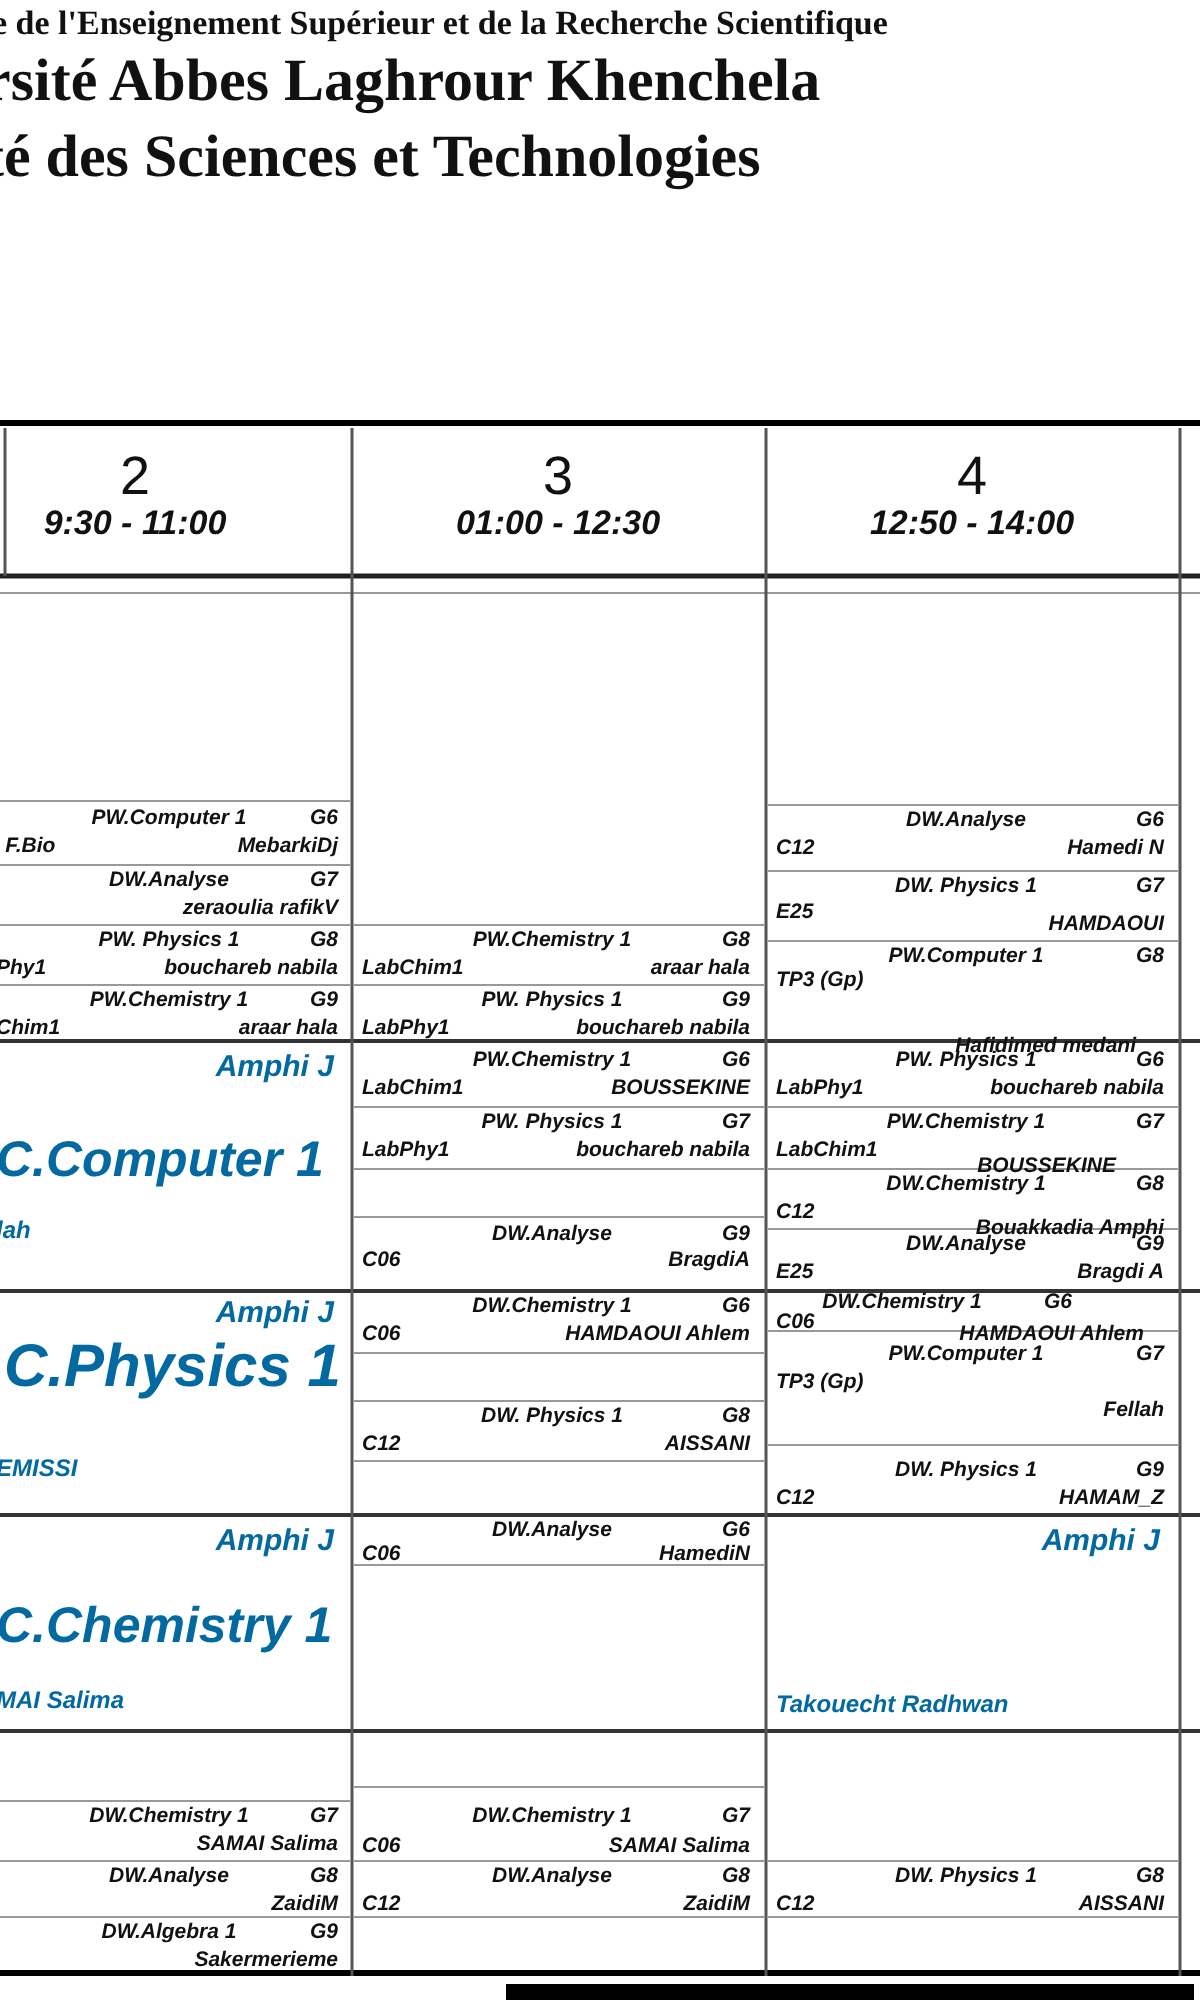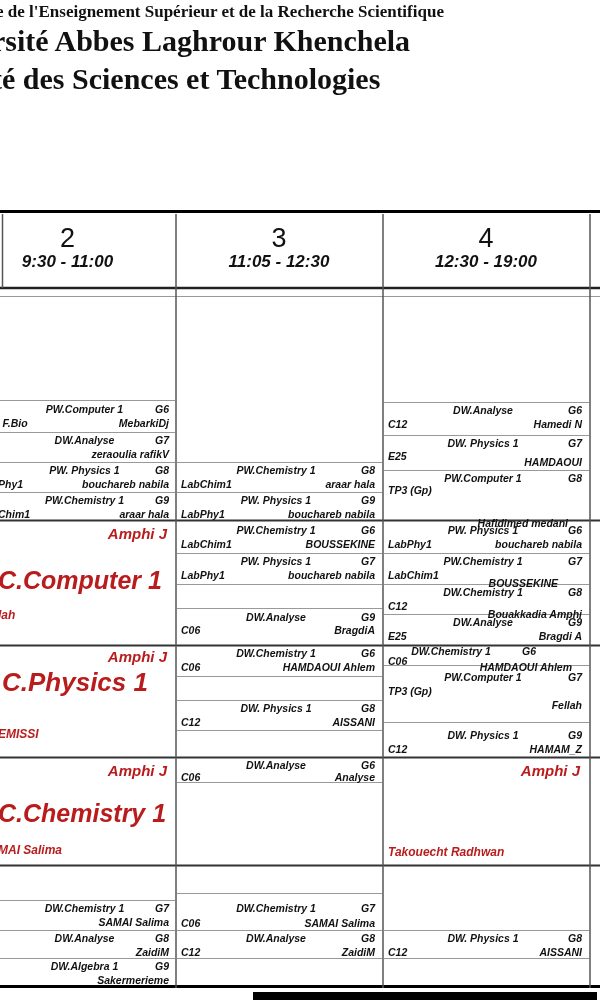--- a/index.html
+++ b/index.html
@@ -11,21 +11,21 @@
        font-family:"Liberation Sans",sans-serif;font-size:34px;color:#111}
   .hd{position:absolute;top:215px;height:72px;text-align:center;font-family:"Liberation Sans",sans-serif;color:#111}
   .hd .n{display:block;font-size:27px;margin-top:9px;line-height:28px}
   .hd .tm{display:block;font-size:17px;font-weight:bold;font-style:italic;line-height:20px}
   .sc{position:absolute;font-family:"Liberation Sans",sans-serif;font-weight:bold;font-style:italic;
       font-size:10.5px;line-height:1;color:#111}
   .sc .c{position:absolute;left:10px;right:16px;top:3px;text-align:center;white-space:nowrap}
   .sc .g{position:absolute;right:6px;top:3px}
   .sc .r{position:absolute;left:4px;top:17px;white-space:nowrap}
   .sc .t{position:absolute;right:6px;top:17px;white-space:nowrap}
-  .lc{position:absolute;font-family:"Liberation Sans",sans-serif;font-weight:bold;font-style:italic;color:#b91c1c}
+  .lc{position:absolute;font-family:"Liberation Sans",sans-serif;font-weight:bold;font-style:italic;color:#0369a1}
   .lc .am{position:absolute;right:8px;top:4px;font-size:15px;white-space:nowrap}
   .lc .lt{position:absolute;font-size:25px;white-space:nowrap}
   .lc .tch{position:absolute;font-size:12px;white-space:nowrap}
   .grid{position:absolute;left:0;top:0}
   .botbar{position:absolute;left:253px;top:992px;width:344px;height:8px;background:#000}
 </style>
 </head>
 <body>
 
 <div id="page">
@@ -78,25 +78,25 @@
     <line x1="384" y1="930.5" x2="589" y2="930.5" stroke="#999" stroke-width="1"></line>
     <line x1="384" y1="958.5" x2="589" y2="958.5" stroke="#999" stroke-width="1"></line>
   </svg>
 
   <div class="hd" style="left:-40px;width:215px">
     <span class="n">2</span>
     <span class="tm">9:30 - 11:00</span>
   </div>
   <div class="hd" style="left:177px;width:204px">
     <span class="n">3</span>
-    <span class="tm">11:05 - 12:30</span>
+    <span class="tm">01:00 - 12:30</span>
   </div>
   <div class="hd" style="left:384px;width:204px">
     <span class="n">4</span>
-    <span class="tm">12:30 - 19:00</span>
+    <span class="tm">12:50 - 14:00</span>
   </div>
 
   <div class="sc" style="left:0;top:401px;width:175px;height:31px">
     <span class="c">PW.Computer 1</span>
     <span class="g">G6</span>
     <span class="r" style="left:-12px">01 F.Bio</span>
     <span class="t">MebarkiDj</span>
   </div>
   <div class="sc" style="left:0;top:432px;width:175px;height:30px">
     <span class="c">DW.Analyse</span>
@@ -116,21 +116,21 @@
     <span class="t">araar hala</span>
   </div>
 
   <div class="lc" style="left:0;top:522px;width:175px;height:123px">
     <span class="am" style="top:3px">Amphi J</span>
     <span class="lt" style="left:-2px;top:44px">C.Computer 1</span>
     <span class="tch" style="left:-2px;top:86px">lah</span>
   </div>
   <div class="lc" style="left:0;top:645px;width:175px;height:112px">
     <span class="am" style="top:3px">Amphi J</span>
-    <span class="lt" style="left:2px;top:22px;font-size:26px">C.Physics 1</span>
+    <span class="lt" style="left:2px;top:22px;font-size:30px">C.Physics 1</span>
     <span class="tch" style="left:-2px;top:82px">EMISSI</span>
   </div>
   <div class="lc" style="left:0;top:757px;width:175px;height:108px">
     <span class="am" style="top:5px">Amphi J</span>
     <span class="lt" style="left:-2px;top:42px">C.Chemistry 1</span>
     <span class="tch" style="left:-2px;top:86px">MAI Salima</span>
   </div>
 
   <div class="sc" style="left:0;top:900px;width:175px;height:30px">
     <span class="c">DW.Chemistry 1</span>
@@ -187,21 +187,21 @@
   <div class="sc" style="left:177px;top:700px;width:204px;height:30px">
     <span class="c">DW. Physics 1</span>
     <span class="g">G8</span>
     <span class="r">C12</span>
     <span class="t">AISSANI</span>
   </div>
   <div class="sc" style="left:177px;top:757px;width:204px;height:25px">
     <span class="c">DW.Analyse</span>
     <span class="g">G6</span>
     <span class="r" style="top:15px">C06</span>
-    <span class="t" style="top:15px">Analyse</span>
+    <span class="t" style="top:15px">HamediN</span>
   </div>
   <div class="sc" style="left:177px;top:895px;width:204px;height:35px">
     <span class="c" style="top:8px">DW.Chemistry 1</span>
     <span class="g" style="top:8px">G7</span>
     <span class="r" style="top:23px">C06</span>
     <span class="t" style="top:23px">SAMAI Salima</span>
   </div>
   <div class="sc" style="left:177px;top:930px;width:204px;height:28px">
     <span class="c">DW.Analyse</span>
     <span class="g">G8</span>

